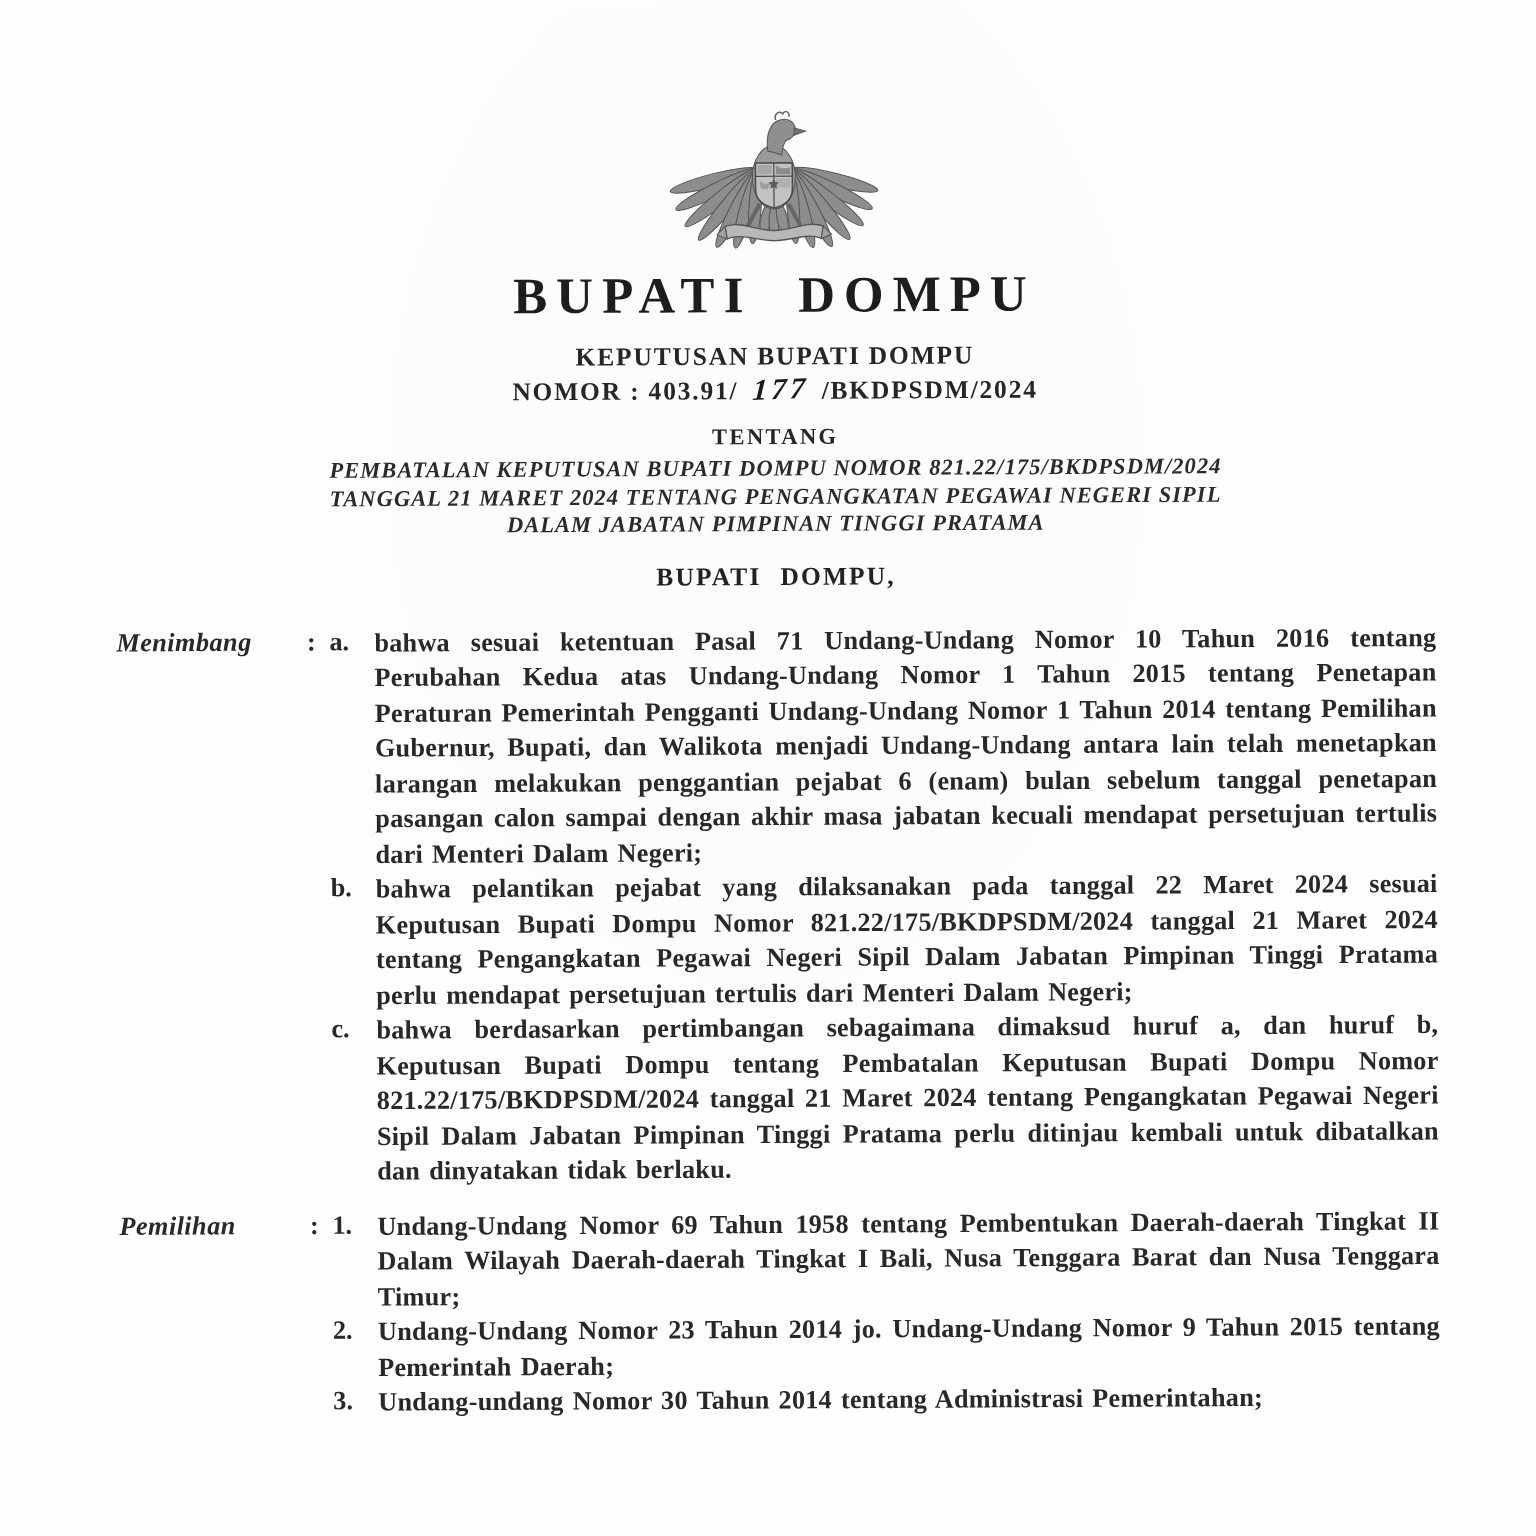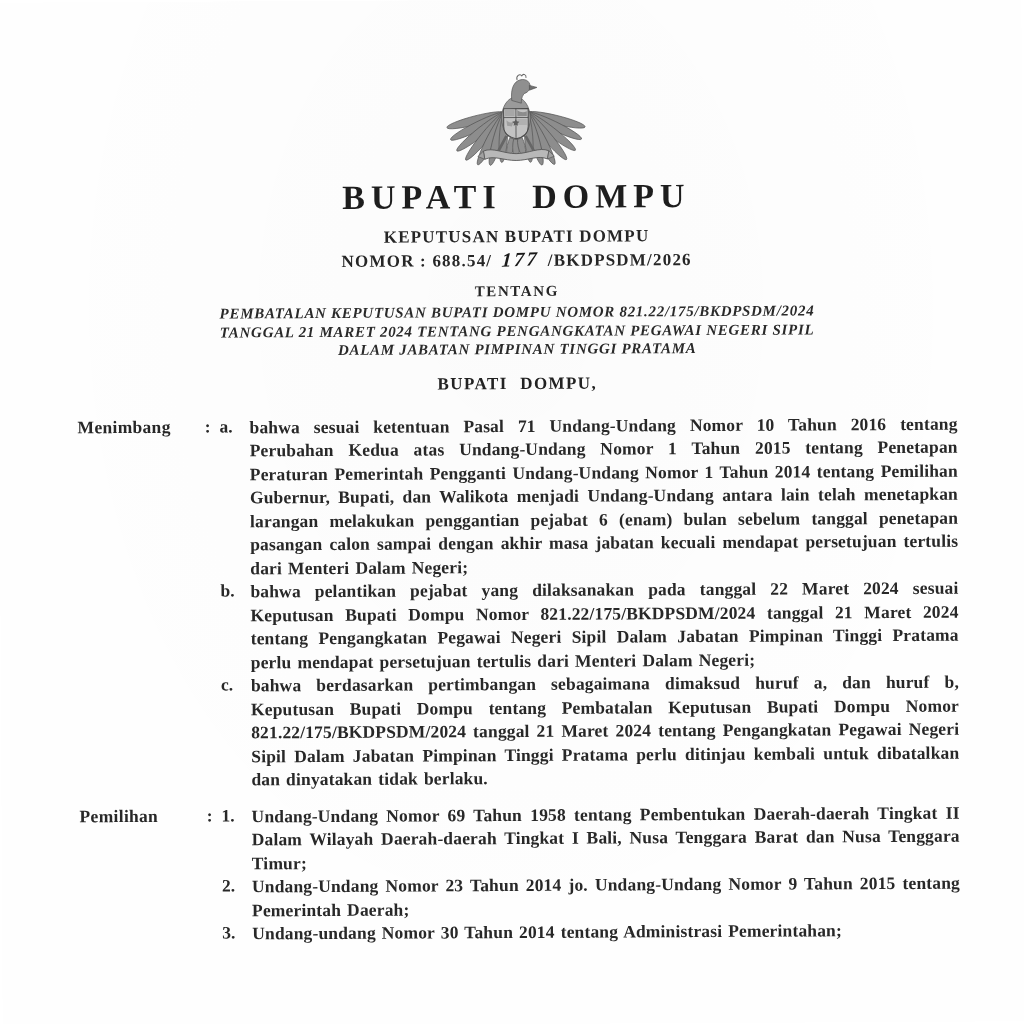--- a/index.html
+++ b/index.html
@@ -43,21 +43,21 @@
     margin-top:3px;font-size:15px;font-weight:bold;font-style:italic;
     letter-spacing:0.7px;line-height:1.23;color:#2a2a2a;
   }
   .salutation{
     margin-top:15px;font-size:17px;font-weight:bold;letter-spacing:1.4px;word-spacing:7px;
     color:#222;
   }
   .body-block{margin-top:21px;}
   .section{display:flex;align-items:flex-start;margin-bottom:13px;
     font-size:17.5px;font-weight:bold;color:#282828;}
-  .section-label{width:118px;flex:none;letter-spacing:0.3px;}
+  .section-label{width:118px;flex:none;letter-spacing:0.3px;font-style:italic;}
   .section-colon{width:24px;flex:none;text-align:center;}
   .section-items{flex:1;}
   .item{display:flex;align-items:flex-start;}
   .marker{width:30px;flex:none;}
   .item-text{
     flex:1;text-align:justify;line-height:23.5px;
     letter-spacing:0.15px;word-spacing:1.5px;
   }
   svg .ol{stroke:#555;stroke-width:1;}
 </style>
@@ -115,21 +115,21 @@
 
         <path d="M62 148 C76 142 92 152 110 152 C128 152 144 142 158 148 L156 160 C142 154 128 162 110 162 C92 162 78 154 64 160 Z" fill="#b8b8b8" stroke="#555" stroke-width="1.3"></path>
         <path d="M62 148 L54 156 L64 160 Z M158 148 L166 156 L156 160 Z" fill="#a0a0a0" stroke="#555" stroke-width="1"></path>
       </svg>
     </span>
 
     <div class="doc-title">BUPATI DOMPU</div>
 
     <div class="doc-subtitle">KEPUTUSAN BUPATI DOMPU</div>
 
-    <div class="doc-nomor"><span>NOMOR : 688.54/</span><span class="handwritten">177</span><span>/BKDPSDM/2026</span></div>
+    <div class="doc-nomor"><span>NOMOR : 403.91/</span><span class="handwritten">177</span><span>/BKDPSDM/2024</span></div>
 
     <div class="tentang">TENTANG</div>
 
     <div class="subject">
       <div>PEMBATALAN KEPUTUSAN BUPATI DOMPU NOMOR 821.22/175/BKDPSDM/2024</div>
       <div>TANGGAL 21 MARET 2024 TENTANG PENGANGKATAN PEGAWAI NEGERI SIPIL</div>
       <div>DALAM JABATAN PIMPINAN TINGGI PRATAMA</div>
     </div>
 
     <div class="salutation">BUPATI DOMPU,</div>

